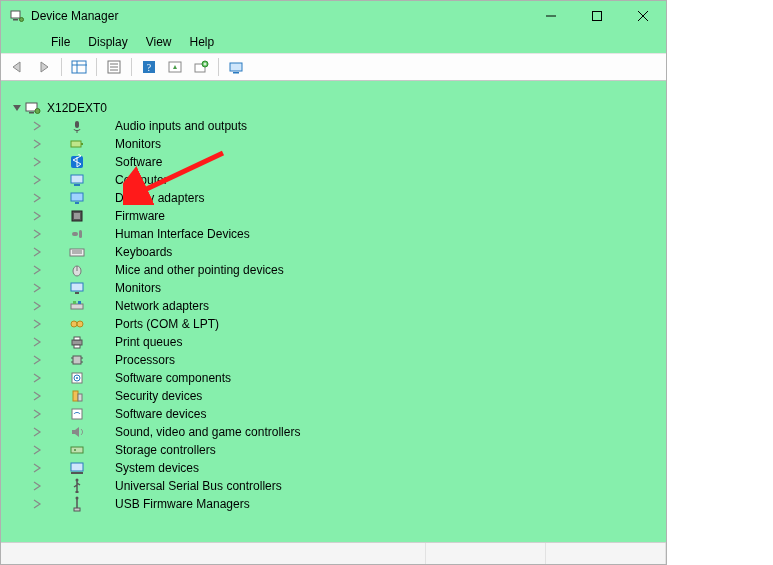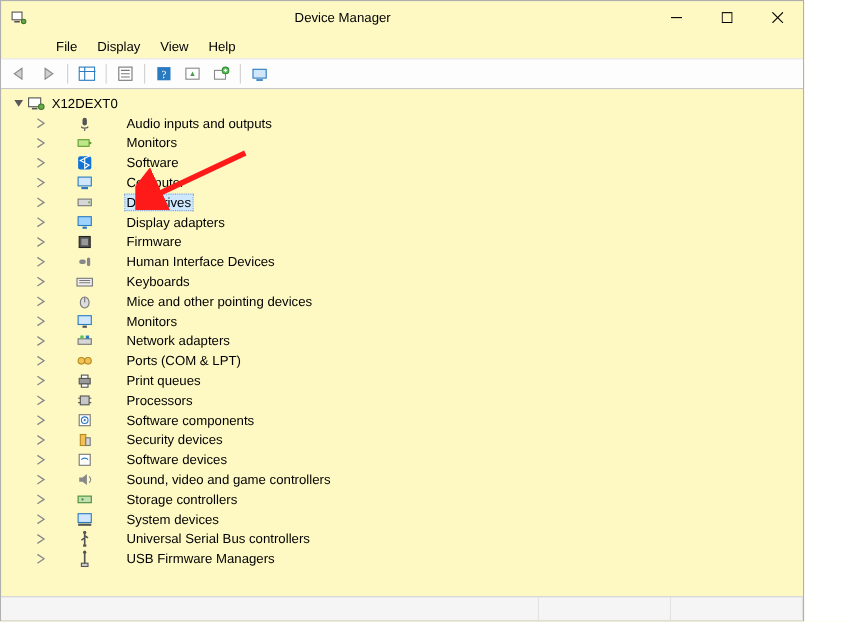--- a/index.html
+++ b/index.html
@@ -1,33 +1,33 @@
 <!DOCTYPE html>
 <html><head>
 <meta charset="utf-8">
 <style>
   * { box-sizing: border-box; }
   html, body { margin:0; padding:0; font-family: "Segoe UI", Tahoma, sans-serif; font-size:12px; color:#000; background:#fff; }
-  .window { width:731px; height:565px; border:1px solid #b0b0b0; display:flex; flex-direction:column; background:#fef9c3;text-align:center; }
+  .window { width:667px; height:565px; border:1px solid #b0b0b0; display:flex; flex-direction:column; background:#86efac; }
   
   .titlebar { display:flex; align-items:center; height:30px; padding:0 0 0 8px; }
   .titlebar .ticon { width:16px; height:16px; margin-right:6px; display:flex; align-items:center; justify-content:center; }
   .titlebar .title { flex:1; font-size:12px; }
   .winbtns { display:flex; height:100%; }
   .winbtn { width:46px; display:flex; align-items:center; justify-content:center; }
   .winbtn svg { display:block; }
   
   .menubar { display:flex; align-items:center; height:22px; padding:0 6px; gap:2px;margin-left:36px; }
   .menuitem { padding:2px 8px; font-size:12px; }
   
   .toolbar { display:flex; align-items:center; gap:4px; padding:2px 6px; border-top:1px solid #e5e5e5; border-bottom:1px solid #c8c8c8; height:28px; background:#fdfdfd; }
   .sep { width:1px; height:18px; background:#d0d0d0; margin:0 2px; }
   .tbtn { width:22px; height:22px; display:flex; align-items:center; justify-content:center; border:1px solid transparent; border-radius:2px; }
   
-  .content { flex:1; overflow:auto; padding-top:4px; position:relative; }
+  .content { flex:1; overflow:auto; padding-top:4px; position:relative;margin-top:14px; }
   .row { display:flex; align-items:center; height:18px; padding-left:4px; }
   .expander { width:16px; height:16px; display:flex; align-items:center; justify-content:center; color:#6a6a6a; }
   .icon16 { width:16px; height:16px; display:flex; align-items:center; justify-content:center; margin-right:4px; }
   .label { font-size:12px; padding:0 2px; white-space:nowrap; }
   .sel .label { background:#cde8ff; border:1px dotted #8aa9c8; padding:0 1px; }
   .indent1 { padding-left:8px; }
   .indent2 { padding-left:28px;gap:24px; }
   
   .arrow-annot { position:absolute; pointer-events:none; }
   
@@ -196,33 +196,20 @@
               <path d="M2 1 L8 5 L2 9" fill="none" stroke="#888" stroke-width="1.2"></path>
             </svg>
           </span>
           <span class="icon16">
             <svg width="16" height="16">
               <use href="#ic-computer"></use>
             </svg>
           </span>
           <span class="label">Computer</span>
         </div>
-        <div class="row indent2 sel">
-          <span class="expander">
-            <svg width="10" height="10">
-              <path d="M2 1 L8 5 L2 9" fill="none" stroke="#888" stroke-width="1.2"></path>
-            </svg>
-          </span>
-          <span class="icon16">
-            <svg width="16" height="16">
-              <use href="#ic-disk"></use>
-            </svg>
-          </span>
-          <span class="label">Disk drives</span>
-        </div>
         <div class="row indent2">
           <span class="expander">
             <svg width="10" height="10">
               <path d="M2 1 L8 5 L2 9" fill="none" stroke="#888" stroke-width="1.2"></path>
             </svg>
           </span>
           <span class="icon16">
             <svg width="16" height="16">
               <use href="#ic-display"></use>
             </svg>

